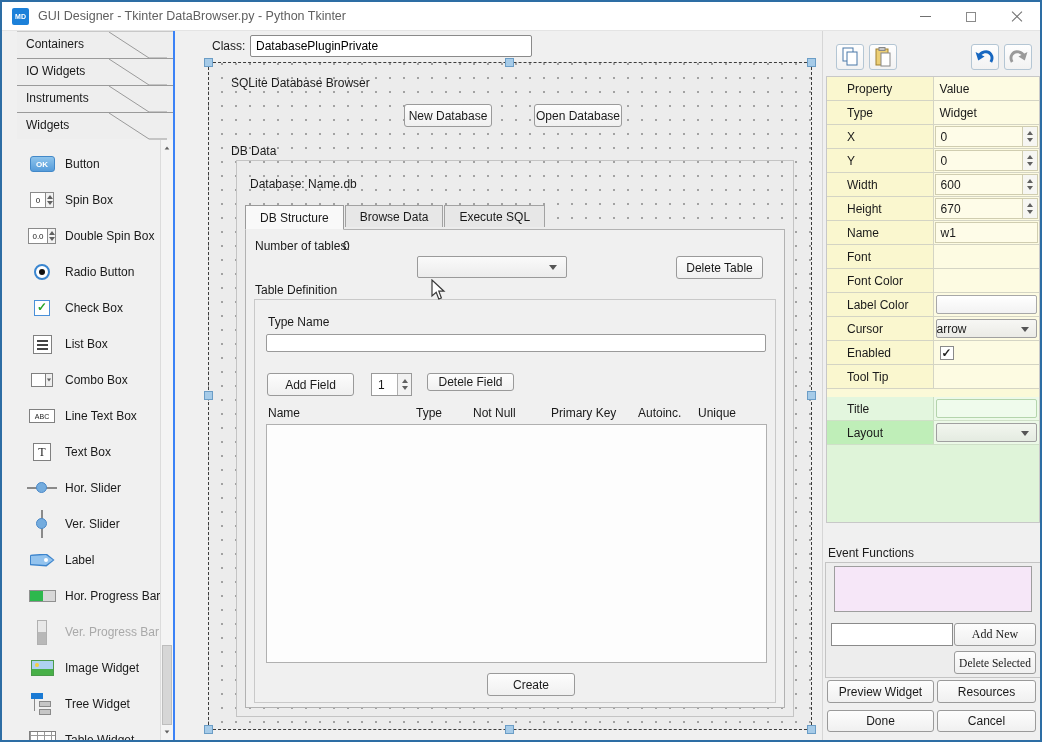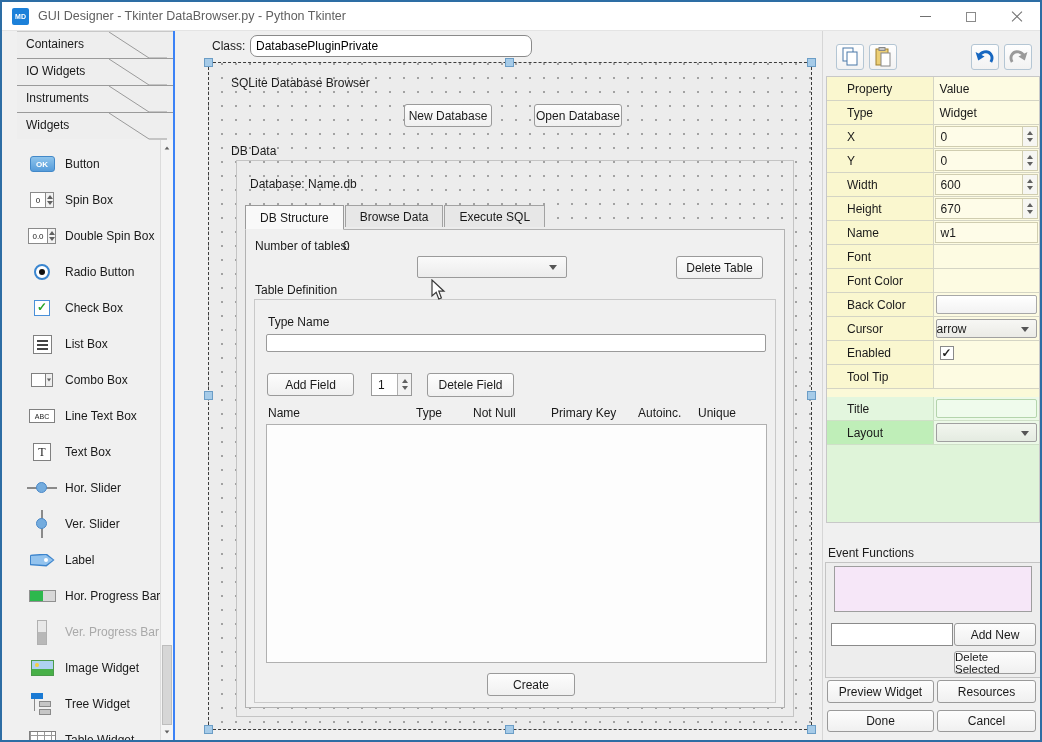--- a/index.html
+++ b/index.html
@@ -99,21 +99,21 @@
   .sb-up { position:absolute; top:2px; left:0; right:0; height:12px; display:flex; align-items:center; justify-content:center; }
   .sb-dn { position:absolute; bottom:2px; left:0; right:0; height:12px; display:flex; align-items:center; justify-content:center; }
   .sb-thumb { position:absolute; left:1px; right:1px; bottom:15px; height:80px; background:#d6d6d6;
               border:1px solid #bdbdbd; }
 
   
   .center { position:absolute; left:198px; top:29px; width:622px; bottom:0; background:#f0f0f0; }
   .classbar { position:absolute; left:0; top:0; right:0; height:30px; }
   .classbar .clabel { position:absolute; left:12px; top:8px; }
   .classbar input { position:absolute; left:50px; top:4px; width:282px; height:22px;
-                    border:1px solid #8a8a8a; border-radius:7px; padding:0 5px; font:12px "Liberation Sans",sans-serif; }
+                    border:1px solid #8a8a8a; border-radius:2px; padding:0 5px; font:12px "Liberation Sans",sans-serif; }
 
   .canvas { position:absolute; left:8px; top:31px; width:604px; height:668px; background-color:#ececec;
             background-image:radial-gradient(circle,#a2a2a2 0.9px, transparent 1.1px);
             background-size:14px 14px; background-position:6px 8px;
             border:1px dashed #3c3c3c; }
   .handle { position:absolute; width:9px; height:9px; background:#a6cbe8; border:1px solid #6b9dc6; z-index:5; }
 
   .btn { position:absolute; background:linear-gradient(#fdfdfd,#f0f0f0); border:1px solid #9a9a9a;
          border-radius:3px; display:flex; align-items:center; justify-content:center; font-size:12px;
          color:#1a1a1a; cursor:default; }
@@ -169,21 +169,21 @@
   .ginput { position:absolute; inset:2px; background:#effbec; border:1px solid #b4d4ac; border-radius:2px; }
   .gcombo { position:absolute; inset:2px; background:linear-gradient(#f2f6ef,#e4ebe1);
             border:1px solid #a0a0a0; border-radius:2px; }
   .gcombo .carr { position:absolute; right:7px; top:50%; margin-top:-2px; }
   .yfiller { height:8px; background:#fbf9d8; }
   .gfiller { height:77px; background:#dff4d9; }
   .carr { width:0; height:0; border-left:4px solid transparent; border-right:4px solid transparent;
           border-top:5px solid #555; }
   .ef-label { position:absolute; left:5px; top:515px; }
   .ef-frame { position:absolute; left:2px; top:531px; width:216px; height:116px; background:#ededed;
-              border:1px solid #c4c4c4; }
+              border:1px solid #c4c4c4;font-family:Liberation Serif, serif; }
   .ef-list { position:absolute; left:8px; top:3px; right:8px; height:46px; background:#f6e7f8;
              border:1px solid #9e9e9e; }
   .ef-input { position:absolute; left:5px; top:60px; width:122px; height:23px; background:#fff;
               border:1px solid #8a8a8a; }
   .ef-addnew { left:auto; right:4px; top:60px; width:82px; height:23px; }
   .ef-delsel { left:auto; right:4px; top:88px; width:82px; height:23px; font-size:11.5px; }
   .ft-preview { left:4px; top:649px; width:107px; height:23px; }
   .ft-resources { left:114px; top:649px; width:99px; height:23px; }
   .ft-done { left:4px; top:679px; width:107px; height:22px; }
   .ft-cancel { left:114px; top:679px; width:99px; height:22px; }
@@ -443,21 +443,21 @@
             <span class="cv-label" style="left:13px;top:15px">Type Name</span>
             <div class="tinput" style="left:11px;top:34px;width:500px;height:18px"></div>
             <div class="btn" style="left:12px;top:73px;width:87px;height:23px">Add Field</div>
             <div class="cvspin" style="left:116px;top:73px;width:41px;height:23px">
               <span class="num">1</span>
               <span class="arr">
                   <i class="tri-up"></i>
                   <i class="tri-dn"></i>
                 </span>
             </div>
-            <div class="btn" style="left:172px;top:73px;width:87px;height:24px">Detele Field</div>
+            <div class="btn" style="left:172px;top:73px;width:87px;height:18px">Detele Field</div>
 
             <span class="colhead" style="left:13px;top:106px">Name</span>
             <span class="colhead" style="left:161px;top:106px">Type</span>
             <span class="colhead" style="left:218px;top:106px">Not Null</span>
             <span class="colhead" style="left:296px;top:106px">Primary Key</span>
             <span class="colhead" style="left:383px;top:106px">Autoinc.</span>
             <span class="colhead" style="left:443px;top:106px">Unique</span>
 
             <div class="fieldlist" style="left:11px;top:124px;width:501px;height:239px"></div>
             <div class="btn" style="left:232px;top:373px;width:88px;height:23px">Create</div>
@@ -565,21 +565,21 @@
       </div>
       <div class="prow">
         <div class="pcell plabel">Font</div>
         <div class="pcell pvalue"></div>
       </div>
       <div class="prow">
         <div class="pcell plabel">Font Color</div>
         <div class="pcell pvalue"></div>
       </div>
       <div class="prow">
-        <div class="pcell plabel">Back Color</div>
+        <div class="pcell plabel">Label Color</div>
         <div class="pcell pvalue">
             <div class="colorbtn"></div>
           </div>
       </div>
       <div class="prow">
         <div class="pcell plabel">Cursor</div>
         <div class="pcell pvalue">
             <div class="pcombo">
               <span>arrow</span>
               <i class="carr"></i>

